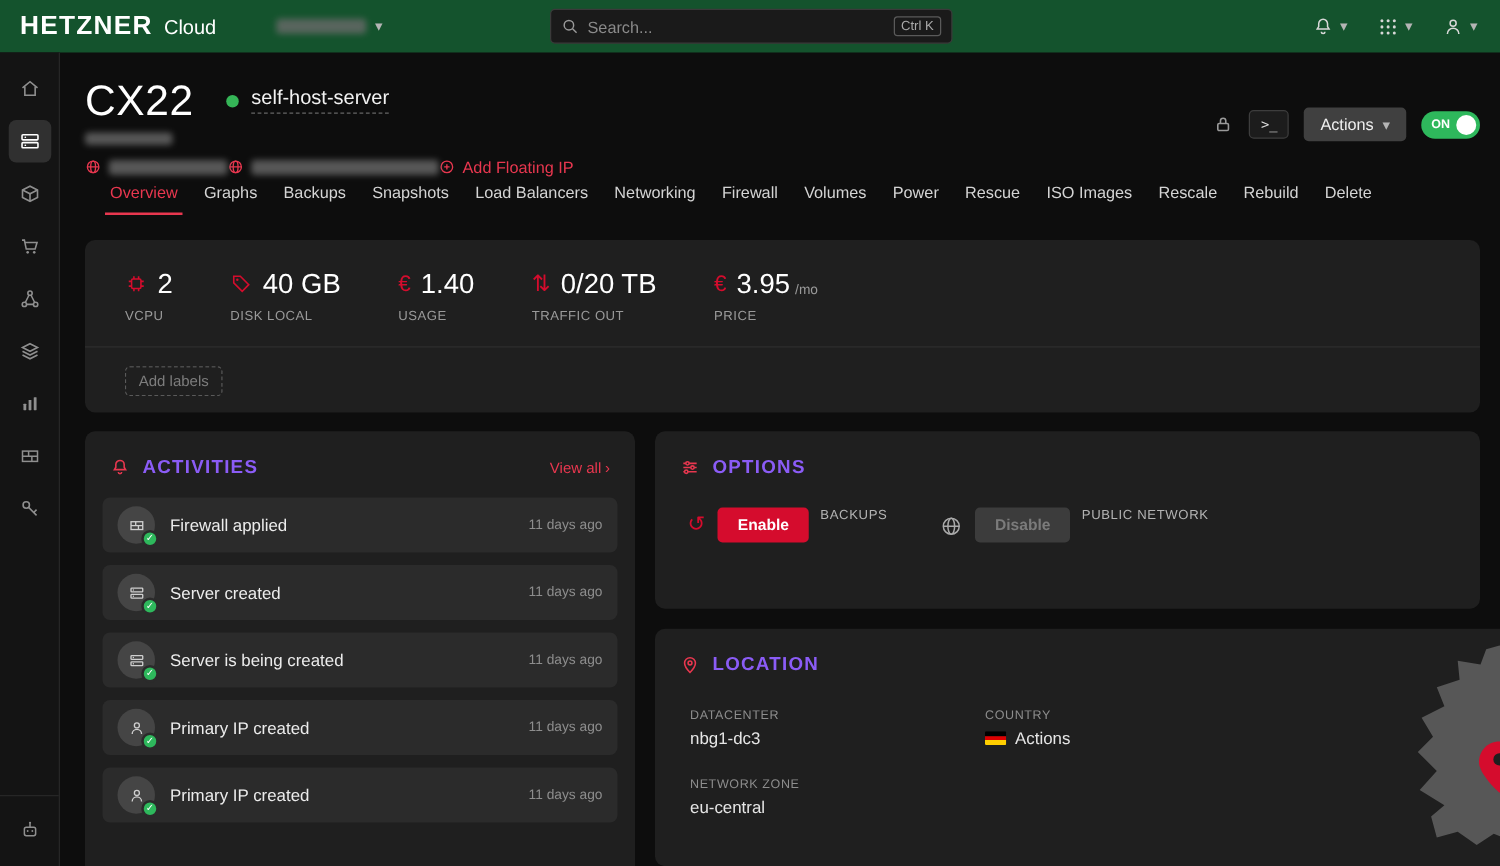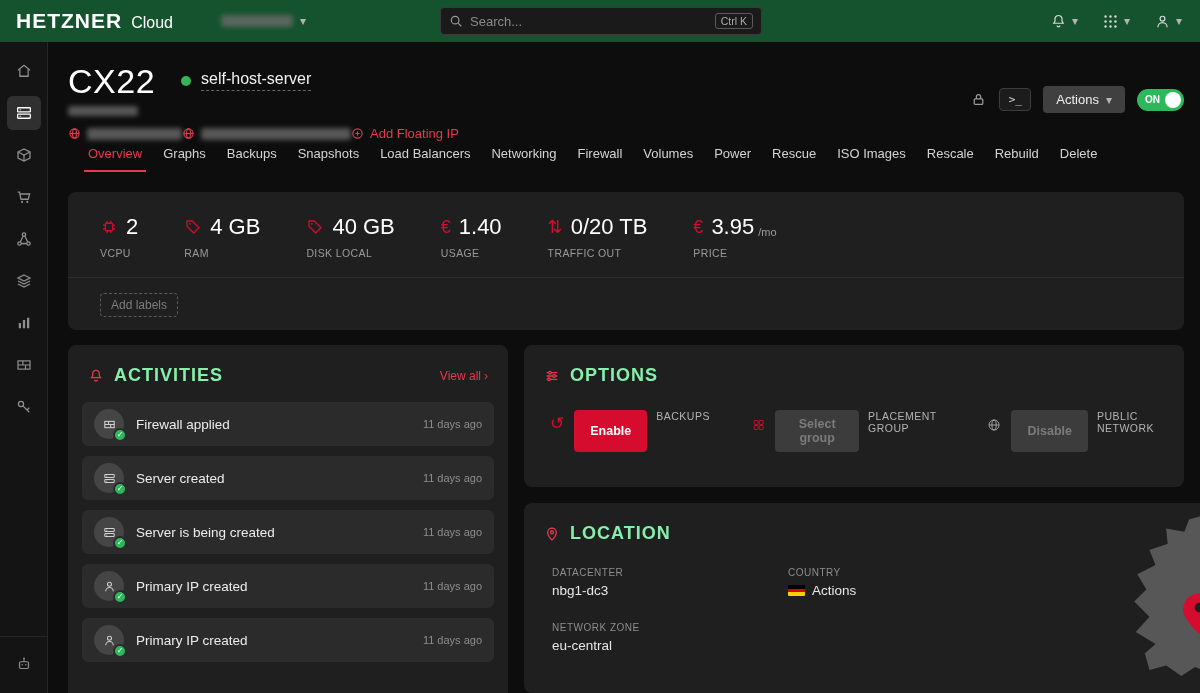--- a/index.html
+++ b/index.html
@@ -75,21 +75,21 @@
   .stat-glyph{color:var(--red);font-size:18px;line-height:1;}
   .stat-value{font-size:22px;color:#fff;}
   .stat-suffix{font-size:11px;color:#9a9a9a;align-self:flex-end;margin:0 0 2px -4px;}
   .stat-label{margin-top:7px;font-size:10.5px;color:var(--muted);letter-spacing:.4px;}
   .stats-divider{border-top:1px solid #2e2e2e;margin-top:18px;}
   .add-labels{display:inline-block;margin:15px 0 0 32px;border:1px dashed #5a5a5a;color:#7d7d7d;font-size:12px;padding:4px 10px;border-radius:4px;cursor:pointer;}
 
   
   .card{position:absolute;background:var(--card);border-radius:8px;}
   .card-title{display:flex;align-items:center;gap:10px;padding:20px 20px 16px;}
-  .card-title-text{font-size:18px;font-weight:700;letter-spacing:1px;color:#86efac;}
+  .card-title-text{font-size:15px;font-weight:700;letter-spacing:1px;color:#8b5cf6;}
 
   .activities{left:20px;top:303px;width:440px;height:360px;}
   .view-all{margin-left:auto;color:var(--red-text);font-size:12px;cursor:pointer;display:flex;align-items:flex-start;gap:3px;}
   .act-row{height:44px;background:var(--row);border-radius:6px;margin:0 14px 10px;padding:0 12px;display:flex;align-items:center;gap:12px;}
   .act-ic{position:relative;width:30px;height:30px;border-radius:50%;background:#454545;display:flex;align-items:center;justify-content:center;color:#cfcfcf;flex:0 0 auto;}
   .act-badge{position:absolute;right:-3px;bottom:-3px;width:14px;height:14px;border-radius:50%;background:var(--green);border:2px solid var(--row);color:#fff;font-size:8px;line-height:1;display:flex;align-items:center;justify-content:center;}
   .act-text{font-size:13.5px;color:#ececec;}
   .act-time{margin-left:auto;font-size:11px;color:#8d8d8d;}
 
   .options{left:476px;top:303px;width:660px;height:142px;}
@@ -325,30 +325,20 @@
           <span class="stat-value">2</span>
         </div>
         <span class="stat-label">VCPU</span>
       </div>
       <div class="stat">
         <div class="stat-top">
           <svg class="stat-icon" width="18" height="18" viewBox="0 0 24 24" fill="none" stroke="currentColor" stroke-width="1.7">
               <path d="M4 4h7l9 9-7 7-9-9z"></path>
               <circle cx="7.8" cy="7.8" r="1.3" fill="currentColor" stroke="none"></circle>
             </svg>
-          <span class="stat-value">4 GB</span>
-        </div>
-        <span class="stat-label">RAM</span>
-      </div>
-      <div class="stat">
-        <div class="stat-top">
-          <svg class="stat-icon" width="18" height="18" viewBox="0 0 24 24" fill="none" stroke="currentColor" stroke-width="1.7">
-              <path d="M4 4h7l9 9-7 7-9-9z"></path>
-              <circle cx="7.8" cy="7.8" r="1.3" fill="currentColor" stroke="none"></circle>
-            </svg>
           <span class="stat-value">40 GB</span>
         </div>
         <span class="stat-label">DISK LOCAL</span>
       </div>
       <div class="stat">
         <div class="stat-top">
           <span class="stat-glyph">€</span>
           <span class="stat-value">1.40</span>
         </div>
         <span class="stat-label">USAGE</span>
@@ -455,32 +445,20 @@
           <circle cx="7.5" cy="17" r="2" fill="#1f1f1f"></circle>
         </svg>
       <span class="card-title-text">OPTIONS</span>
     </div>
     <div class="options-row">
       <div class="opt-group">
         <span class="opt-glyph">↺</span>
         <div class="opt-col">
           <button class="btn primary">Enable</button>
           <span class="opt-label">BACKUPS</span>
-        </div>
-      </div>
-      <div class="opt-group">
-        <svg class="opt-icon" width="18" height="18" viewBox="0 0 24 24" fill="none" stroke="currentColor" stroke-width="1.7">
-            <rect x="4" y="4" width="7" height="7" rx="1"></rect>
-            <rect x="13" y="4" width="7" height="7" rx="1"></rect>
-            <rect x="4" y="13" width="7" height="7" rx="1"></rect>
-            <rect x="13" y="13" width="7" height="7" rx="1"></rect>
-          </svg>
-        <div class="opt-col">
-          <button class="btn disabled">Select group</button>
-          <span class="opt-label">PLACEMENT GROUP</span>
         </div>
       </div>
       <div class="opt-group">
         <svg class="opt-icon gray" width="18" height="18" viewBox="0 0 24 24" fill="none" stroke="currentColor" stroke-width="1.6">
             <circle cx="12" cy="12" r="8.5"></circle>
             <ellipse cx="12" cy="12" rx="3.6" ry="8.5"></ellipse>
             <path d="M3.5 12h17"></path>
           </svg>
         <div class="opt-col">
           <button class="btn disabled">Disable</button>

